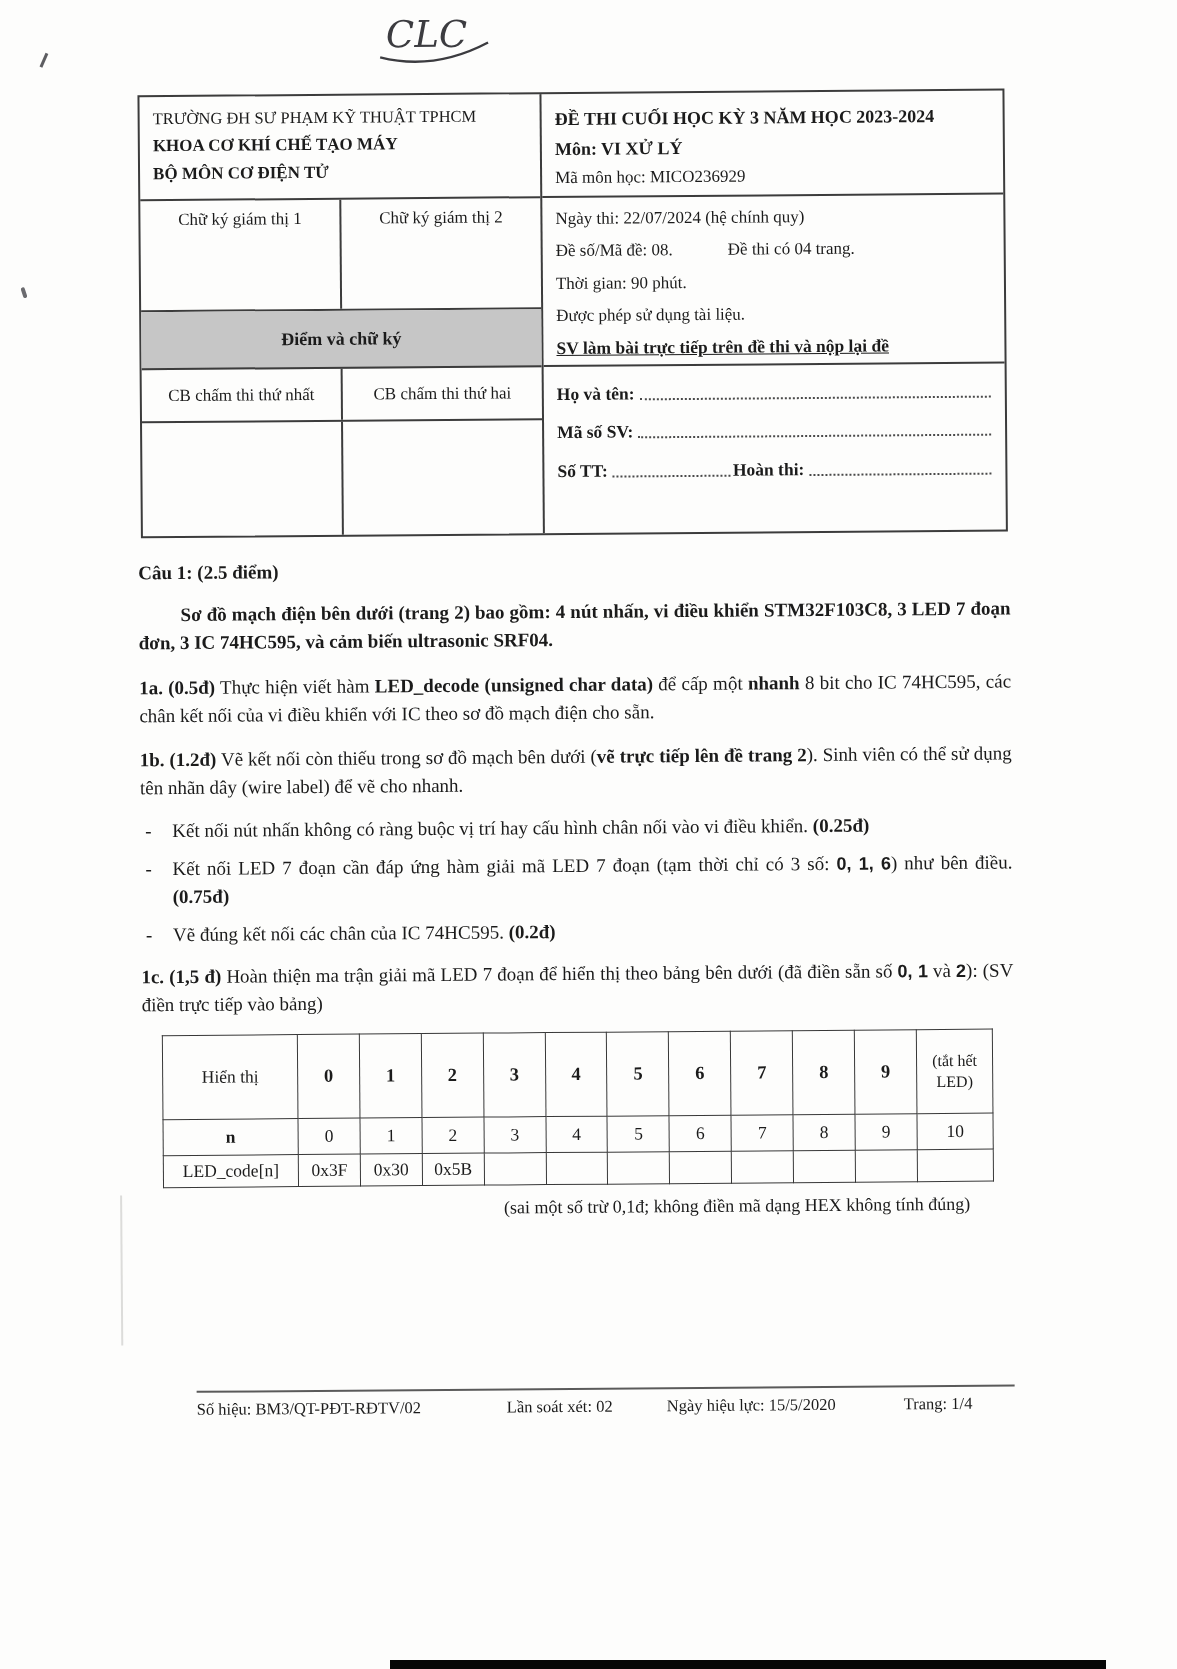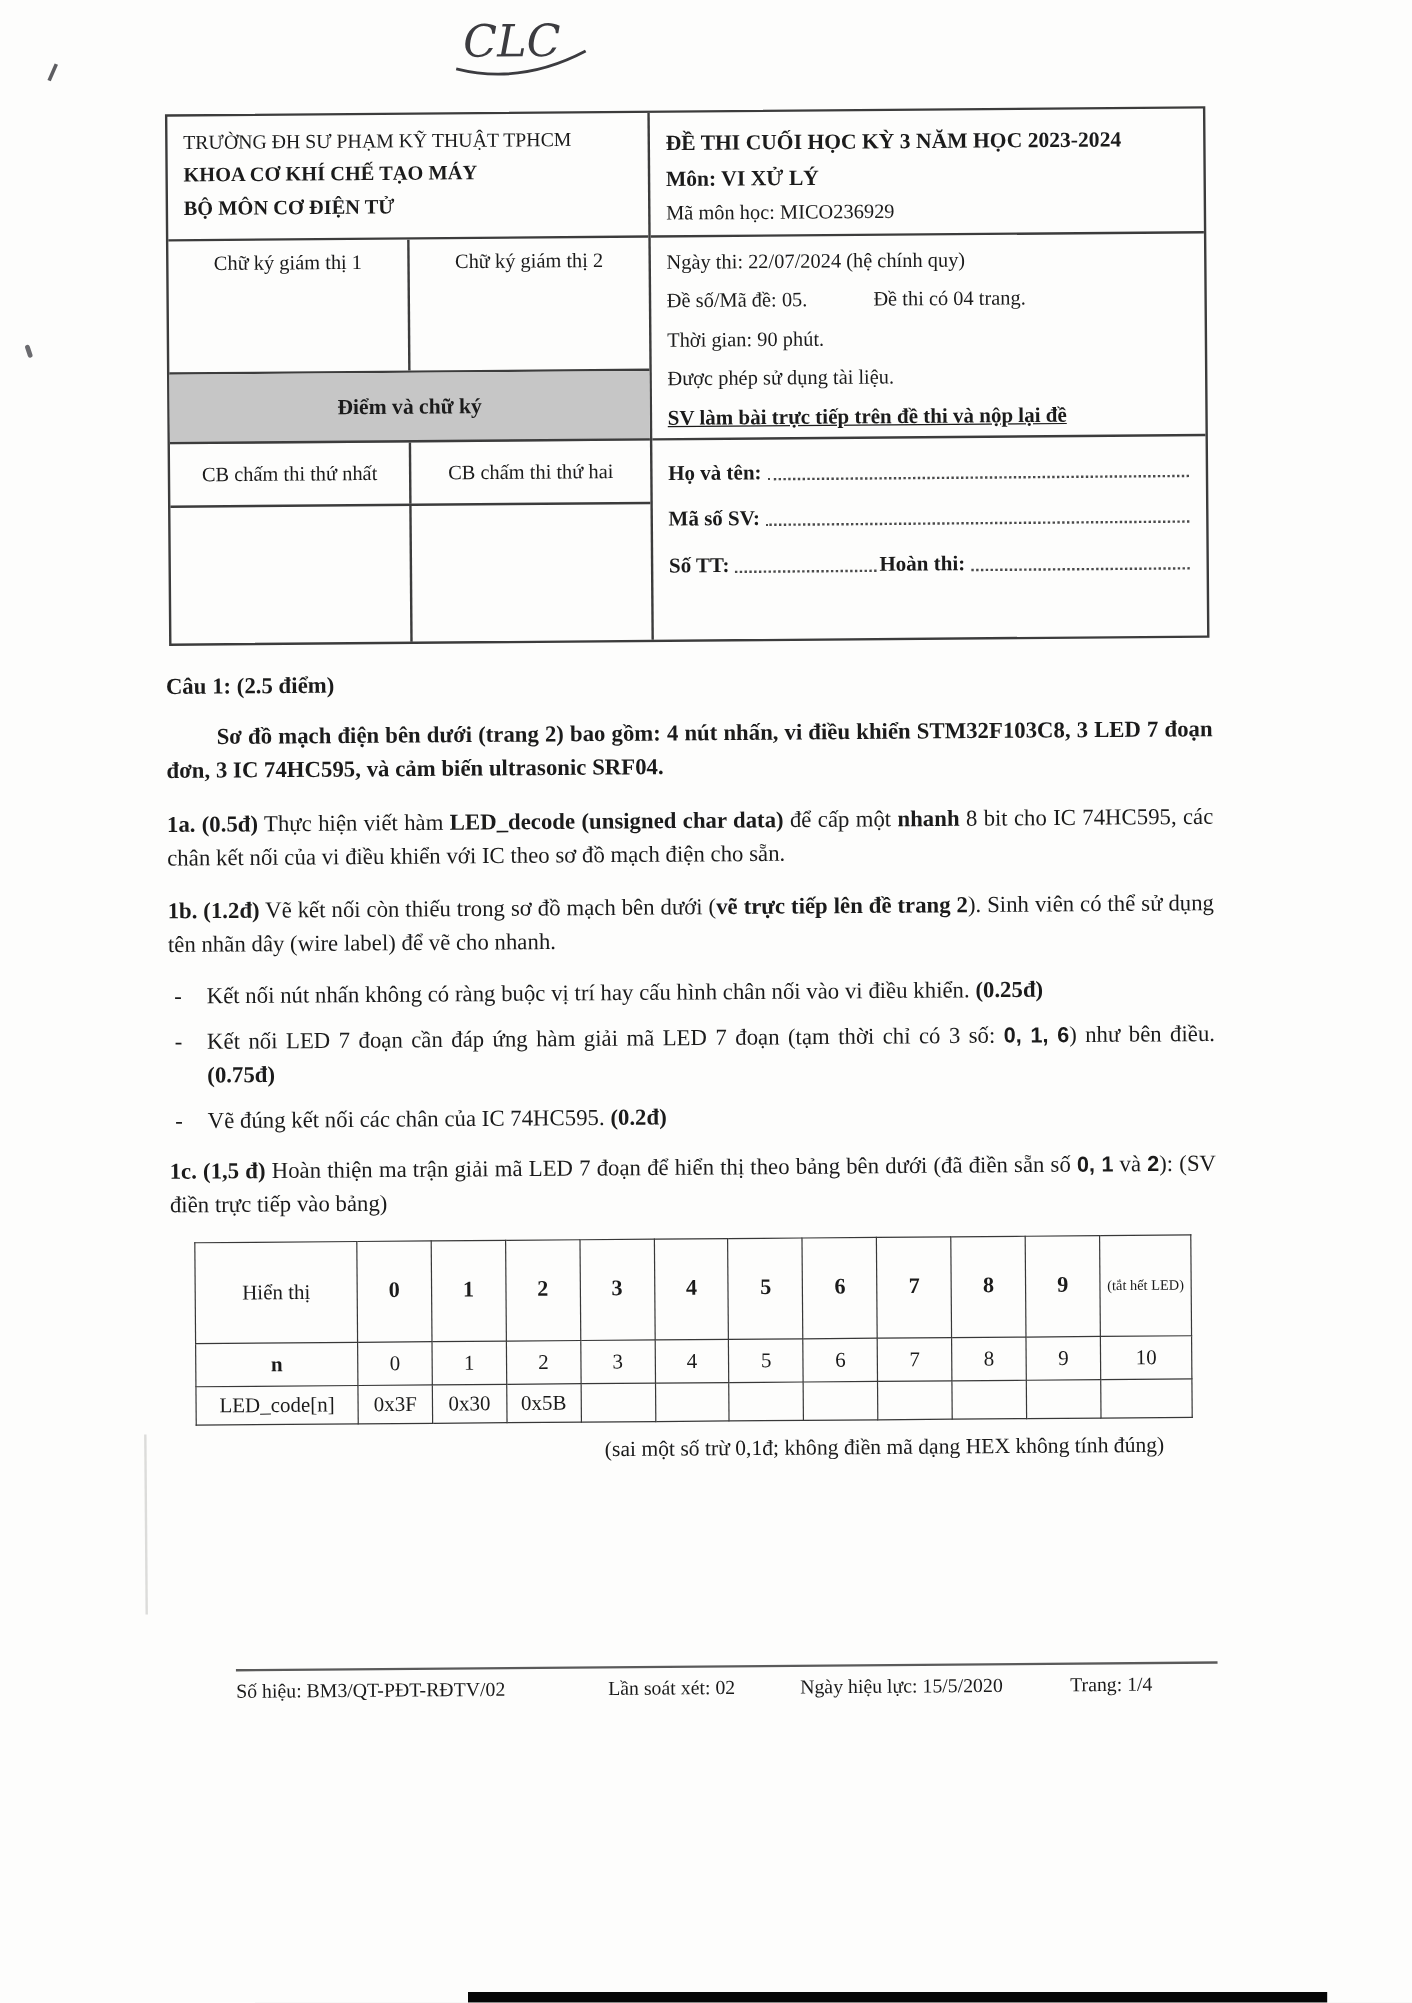--- a/index.html
+++ b/index.html
@@ -63,33 +63,33 @@
   .bullet .dash{flex:0 0 32px;padding-left:5px;}
   .bullet .btxt{flex:1;text-align:justify;}
 
   table.decode{border-collapse:collapse;table-layout:fixed;width:831px;
                margin:16px 0 0 20px;text-align:center;font-size:17.5px;}
   table.decode td{border:1.5px solid #383838;padding:1px 2px;vertical-align:middle;}
   table.decode .c0{width:135px;}
   table.decode .cl{width:76px;}
   tr.hrow td{height:84px;}
   tr.hrow .dr{font-weight:bold;font-size:18.5px;}
-  tr.hrow .cl{font-size:12px;line-height:1.35;border-radius:24px;}
+  tr.hrow .cl{font-size:16px;line-height:1.35;border-radius:24px;}
   tr.nrow td{height:36px;}
   tr.nrow .c0{font-weight:bold;}
   tr.crow td{height:32px;}
   .caption{width:831px;margin:9px 0 0 20px;text-align:right;padding-right:24px;font-size:18px;}
 
   
   .footer{position:absolute;left:192px;top:1388px;width:818px;border-top:2px solid #5a5a5a;
           padding-top:7px;display:flex;font-size:16.5px;}
   .footer .f1{flex:0 0 310px;}
   .footer .f2{flex:0 0 160px;}
   .footer .f3{flex:0 0 225px;}
-  .footer .f4{flex:1;}
+  .footer .f4{flex:1;margin-left:12px;}
 </style>
 </head>
 <body>
 
 <div class="page">
   <div class="skew">
 
     <svg class="hand" width="136" height="66" viewBox="0 0 136 66">
       <text x="14" y="40" font-size="37">CLC</text>
       <path d="M8,50 Q 62,64 116,36" fill="none" stroke="#3c3c40" stroke-width="2.4"></path>
@@ -119,21 +119,21 @@
 
       <div class="hdr-right">
         <div class="rg1">
           <div class="exam-title">ĐỀ THI CUỐI HỌC KỲ 3 NĂM HỌC 2023-2024</div>
           <div class="subject">Môn: VI XỬ LÝ</div>
           <div class="course">Mã môn học: MICO236929</div>
         </div>
         <div class="rg2">
           <div>Ngày thi: 22/07/2024 (hệ chính quy)</div>
           <div>
-            <span>Đề số/Mã đề: 05.</span><span class="gap">Đề thi có 04 trang.</span>
+            <span>Đề số/Mã đề: 08.</span><span class="gap">Đề thi có 04 trang.</span>
           </div>
           <div>Thời gian: 90 phút.</div>
           <div>Được phép sử dụng tài liệu.</div>
           <div class="instruction">SV làm bài trực tiếp trên đề thi và nộp lại đề</div>
         </div>
         <div class="rg3">
           <div class="dot-row">
             <span>Họ và tên:</span>
             <span class="dots"></span>
           </div>

